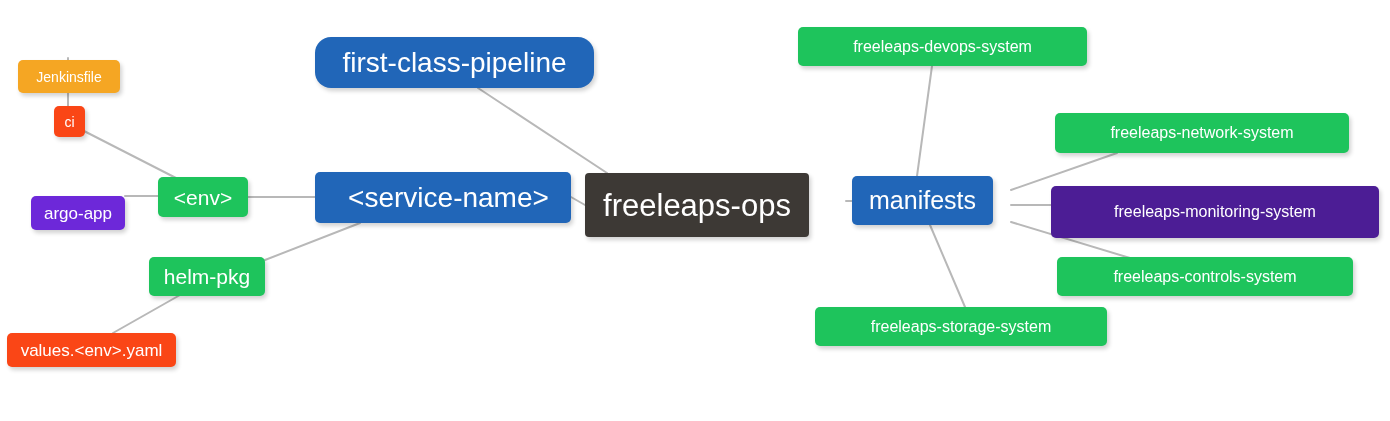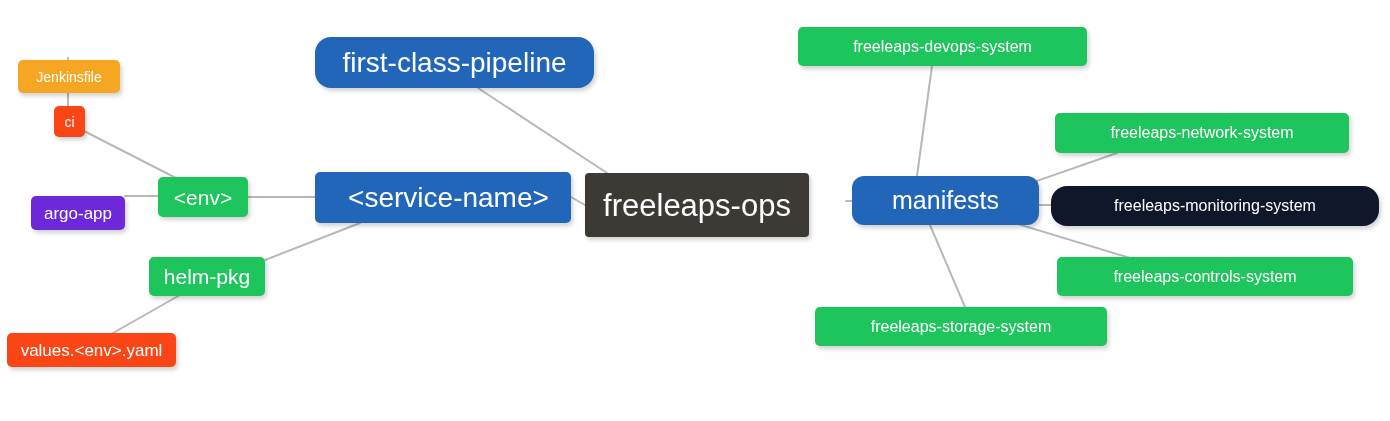--- a/index.html
+++ b/index.html
@@ -91,30 +91,30 @@
       </div>
       <div class="node t-primary" style="left: 315px; top: 37px; width: 279px; height: 51px; background: rgb(33, 102, 184); border-radius: 16px;">
         <span>first-class-pipeline</span>
       </div>
       <div class="node t-primary" style="left: 315px; top: 172px; width: 256px; height: 51px; background: rgb(33, 102, 184); padding-left: 21px;">
         <span>&lt;service-name&gt;</span>
       </div>
       <div class="node t-root" style="left: 585px; top: 173px; width: 224px; height: 64px; background: rgb(61, 57, 53);">
         <span>freeleaps-ops</span>
       </div>
-      <div class="node t-branch" style="left: 852px; top: 176px; width: 187px; height: 49px; background: rgb(33, 102, 184); border-radius: 12px;">
+      <div class="node t-branch" style="left: 852px; top: 176px; width: 141px; height: 49px; background: rgb(33, 102, 184);">
         <span>manifests</span>
       </div>
       <div class="node t-leafbig" style="left: 798px; top: 27px; width: 289px; height: 39px; background: rgb(30, 196, 92);">
         <span>freeleaps-devops-system</span>
       </div>
       <div class="node t-leafbig" style="left: 1055px; top: 113px; width: 294px; height: 40px; background: rgb(30, 196, 92);">
         <span>freeleaps-network-system</span>
       </div>
-      <div class="node t-leafbig" style="left: 1051px; top: 186px; width: 328px; height: 40px; background: #0f172a; border-radius: 16px;">
+      <div class="node t-leafbig" style="left: 1051px; top: 186px; width: 328px; height: 52px; background: #4c1d95;">
         <span>freeleaps-monitoring-system</span>
       </div>
       <div class="node t-leafbig" style="left: 1057px; top: 257px; width: 296px; height: 39px; background: rgb(30, 196, 92);">
         <span>freeleaps-controls-system</span>
       </div>
       <div class="node t-leafbig" style="left: 815px; top: 307px; width: 292px; height: 39px; background: rgb(30, 196, 92);">
         <span>freeleaps-storage-system</span>
       </div>
     </div>
 </div>

